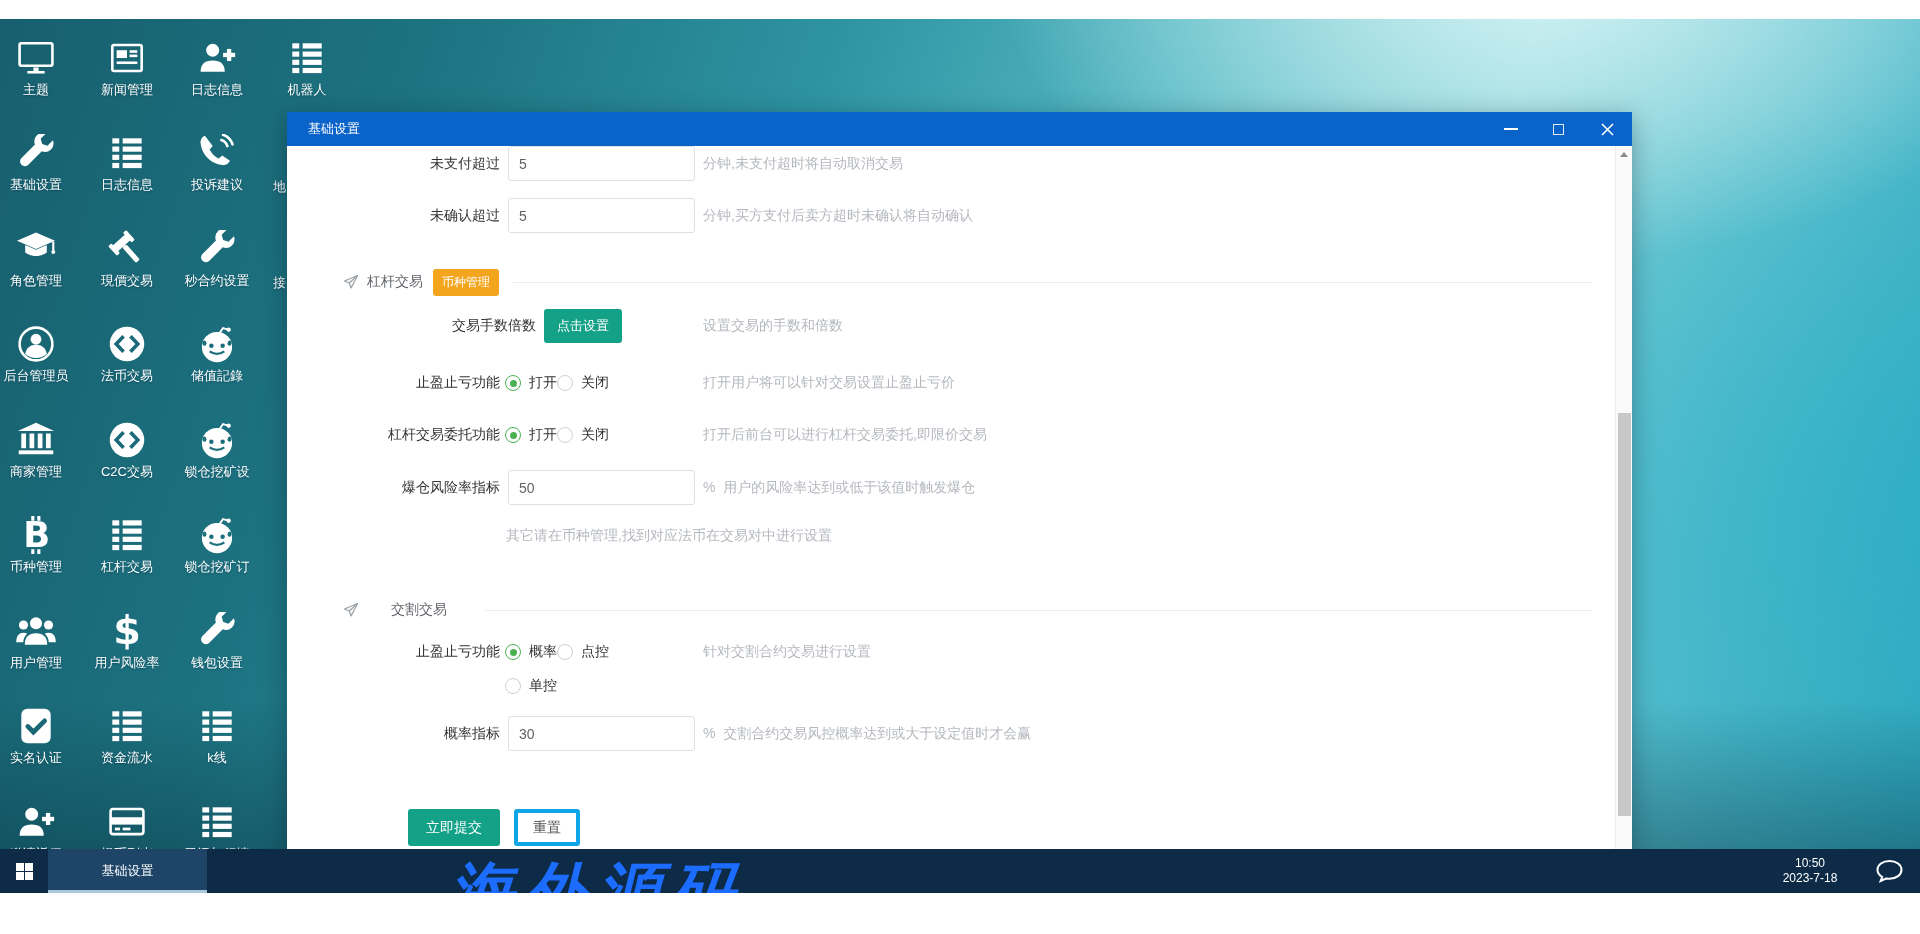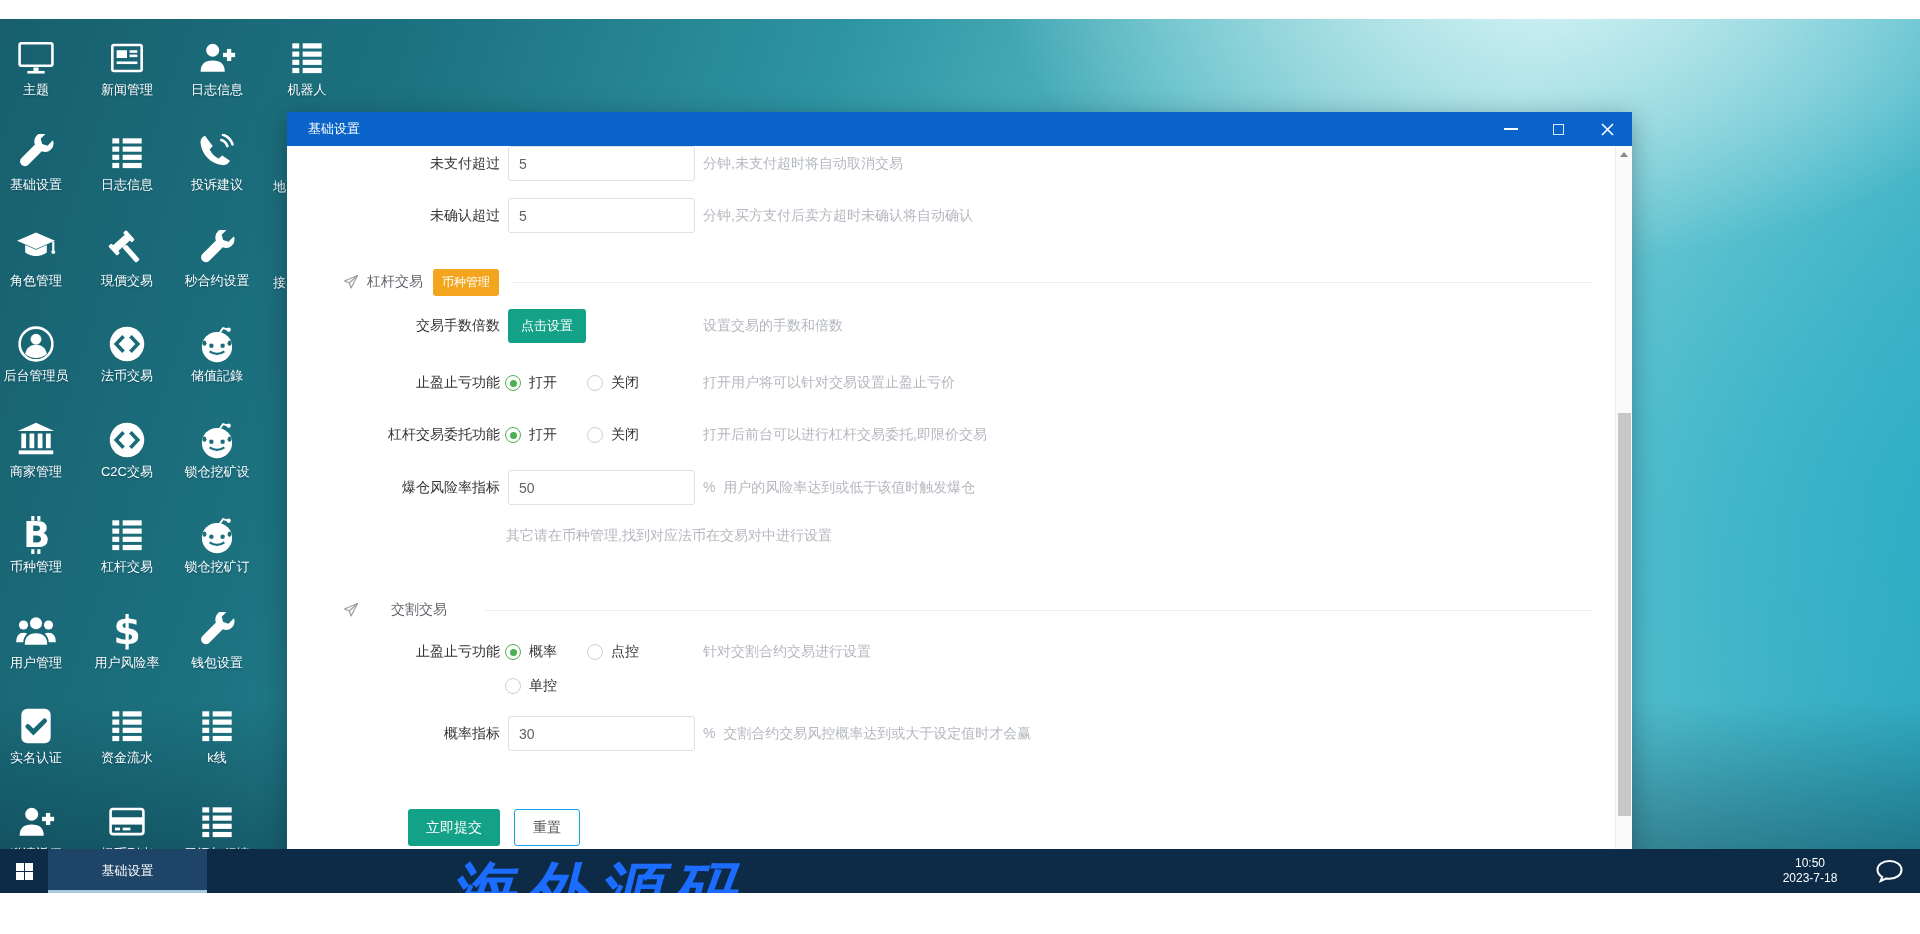--- a/index.html
+++ b/index.html
@@ -34,34 +34,34 @@
   .finput { margin-left:8px; width:187px; height:35px; border:1px solid #dcdfe6; border-radius:3px;
     padding:0 10px; font-size:14px; color:#606266; font-family:inherit; outline:none; background:#fff; }
   .fhelp { position:absolute; left:416px; top:50%; transform:translateY(-50%);
     color:#b4b8be; font-size:14px; white-space:pre; }
   .fnote { position:absolute; left:219px; color:#b4b8be; font-size:14px; white-space:pre; height:20px; }
   .fsection { position:absolute; left:56px; right:40px; height:30px; display:flex; align-items:center; }
   .sec-label { margin-left:8px; font-size:14px; color:#5f6368; white-space:nowrap; }
   .sec-tag { margin-left:10px; background:#f3a51e; color:#fff; font-size:12px; padding:5px 9px;
     border-radius:3px; white-space:nowrap; cursor:pointer; }
   .sec-line { flex:1; height:1px; background:#ededed; margin-left:14px; }
-  .fradios { position:absolute; left:218px; display:flex; align-items:center; gap:30px; height:24px; }
+  .fradios { position:absolute; left:218px; display:flex; align-items:center; height:24px; }
   .ritem { display:flex; align-items:center; cursor:pointer; }
   .rc { width:16px; height:16px; border-radius:50%; border:1px solid #ccd0d6; background:#fff;
     display:inline-block; position:relative; }
   .rc.on { border-color:#4ab052; }
   .rc.on::after { content:''; position:absolute; left:3.5px; top:3.5px; width:7px; height:7px;
     border-radius:50%; background:#4ab052; }
   .rtext { margin-left:8px; font-size:14px; color:#333; }
   .btn-green { background:#13a287; color:#fff; border:none; border-radius:3px; font-size:13px;
     padding:8px 13px; cursor:pointer; font-family:inherit; margin-left:8px; }
   .btn-submit { position:absolute; left:121px; width:92px; height:37px; background:#13a287; color:#fff;
     border:none; border-radius:3px; font-size:14px; cursor:pointer; font-family:inherit; }
   .btn-reset { position:absolute; left:227px; width:66px; height:37px; background:#fff; color:#555;
-    border:1px solid #0ea5e9; border-radius:3px; font-size:14px; cursor:pointer; font-family:Liberation Serif, serif; }
+    border:4px solid #0ea5e9; border-radius:3px; font-size:14px; cursor:pointer; font-family:Liberation Serif, serif; }
   
   .scrollbar { position:absolute; right:0; top:0; bottom:0; width:17px; background:#fafafa;
     border-left:1px solid #ececec; }
   .sb-btn { position:absolute; left:0; width:16px; height:16px; display:flex; align-items:center; justify-content:center; }
   .sb-up { top:0; } .sb-down { bottom:0; }
   .sb-up::after { content:''; border:4px solid transparent; border-bottom:5px solid #8a8a8a; margin-bottom:4px; }
   .sb-down::after { content:''; border:4px solid transparent; border-top:5px solid #8a8a8a; margin-top:4px; }
   .sb-thumb { position:absolute; left:2px; top:267px; width:13px; height:403px; background:#c8c8c8; }
   
   .watermark { position:absolute; left:449px; top:830px; z-index:50; pointer-events:none;
@@ -360,21 +360,21 @@
         </div>
         <div class="fsection" style="top: 121px;">
           <svg width="16" height="16" viewBox="0 0 16 16" fill="none">
             <path d="M14.5 1.5L1.5 7l4.8 2 1.8 5z" stroke="#9aa0a6" stroke-width="1.2" stroke-linejoin="round"></path>
             <path d="M6.3 9L14.5 1.5" stroke="#9aa0a6" stroke-width="1.2"></path>
           </svg>
           <span class="sec-label">杠杆交易</span>
           <span class="sec-tag">币种管理</span>
           <span class="sec-line"></span>
         </div>
-        <div class="frow" style="top: 162px;">
+        <div class="frow" style="top: 162px; padding-left: 36px;">
           <div class="flabel">交易手数倍数</div>
       <button class="btn-green">点击设置</button>
       <div class="fhelp">设置交易的手数和倍数</div>
         </div>
         <div class="frow" style="top: 225px; height: 24px;">
           <div class="flabel">止盈止亏功能</div>
       <span class="fradios">
             <span class="ritem">
       <span class="rc on"></span>
       <span class="rtext">打开</span>

